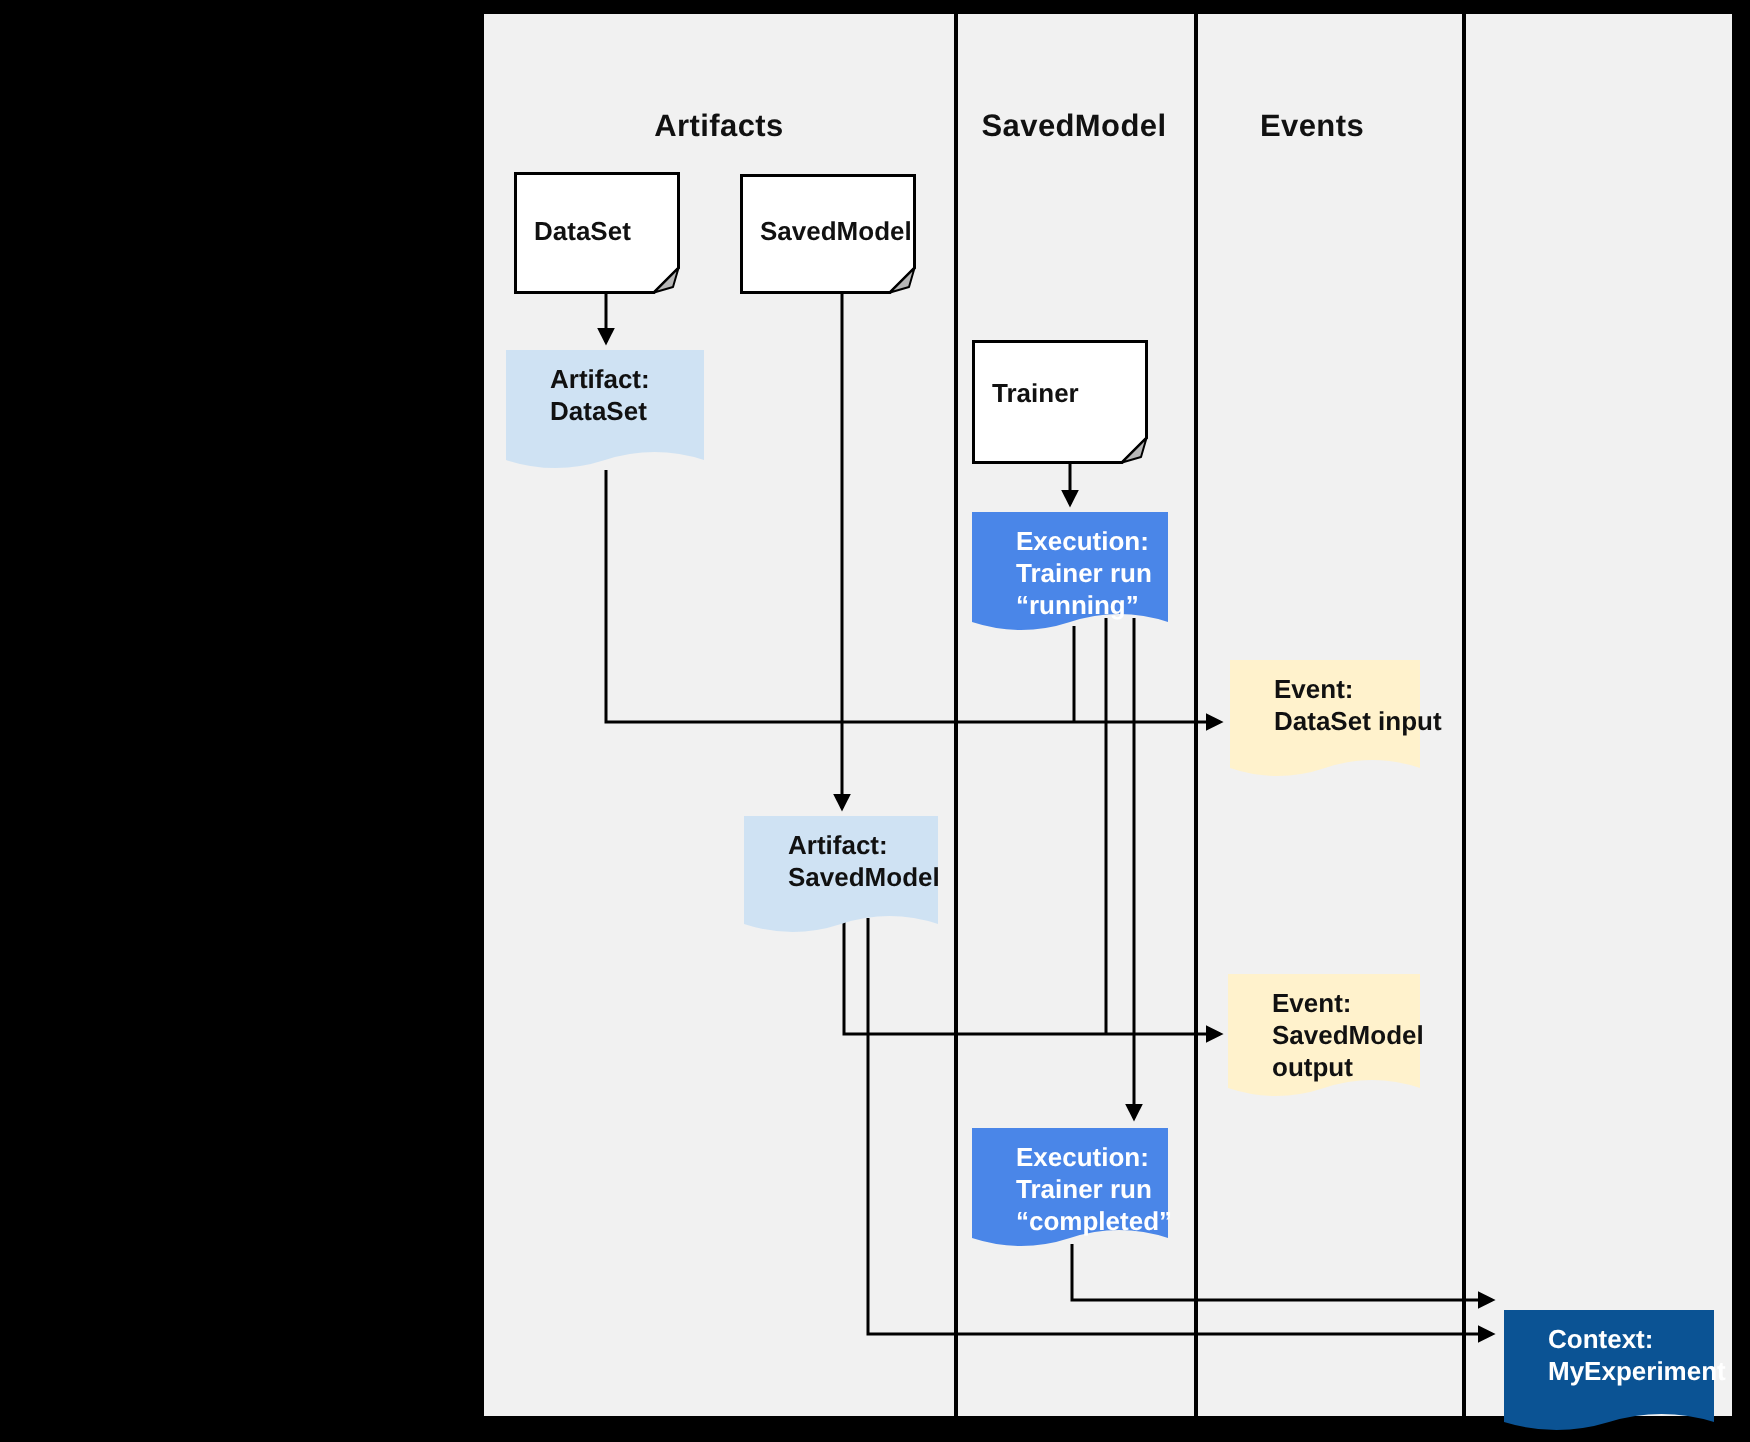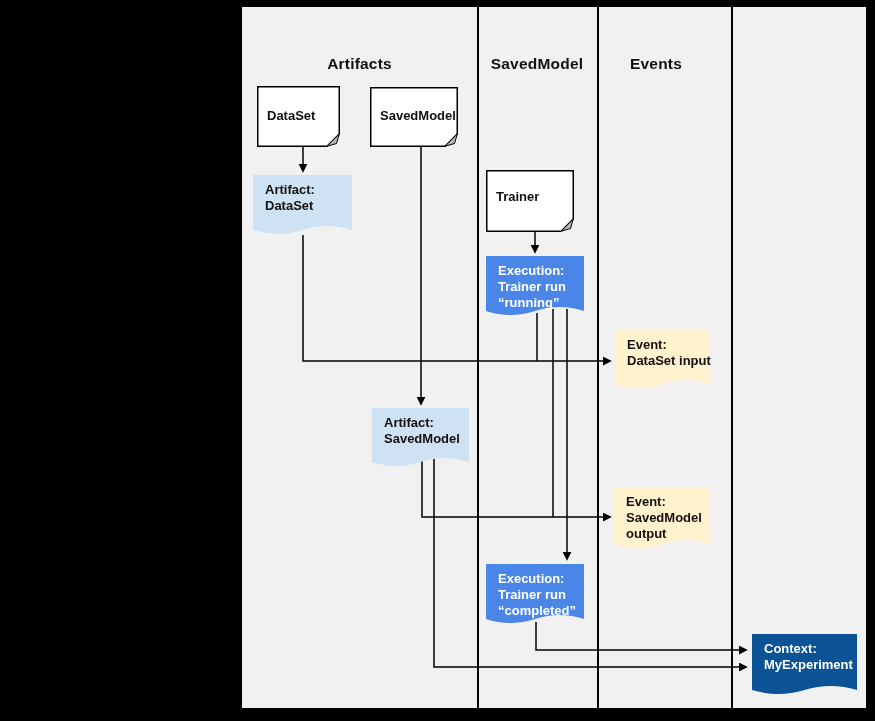--- a/index.html
+++ b/index.html
@@ -19,21 +19,21 @@
   .col-header{
     position:absolute;top:12px;height:22px;
     text-align:center;font-size:15.5px;font-weight:bold;
     color:var(--c-text_dark,#111);letter-spacing:.2px;margin-top:36px;
   }
   .connectors{position:absolute;left:0;top:0;z-index:1;}
   .connectors path{fill:none;stroke:var(--c-line,#000);stroke-width:1.5px;}
   .node{position:absolute;z-index:2;font-weight:bold;}
   .node svg{position:absolute;left:0;top:0;display:block;}
   .node .label{
-    position:absolute;inset:0;padding:7px 12px;
+    position:absolute;inset:0;padding:7px 22px;
     font-size:13px;line-height:16px;white-space:pre;
     color:var(--c-text_dark,#111);
   }
   .node.light .label{color:var(--c-text_light,#fff);}
   .node.doc .label{display:flex;align-items:center;padding:0 0 2px 10px;}
 </style>
 </head>
 <body>
 
 <div class="canvas">
@@ -127,21 +127,21 @@
   </div>
   <div class="node wave" style="left:372px;top:480px;width:96px;height:66px">
       <svg width="96" height="66" viewBox="0 0 96 66">
         <path d="M0,0 H96 V57 Q72,49 48,57 T0,57 Z" fill="var(--c-event_fill)"></path>
       </svg>
     <div class="label">Event:
 SavedModel
 output</div>
   </div>
 
-  <div class="node wave light" style="left:510px;top:627px;width:85px;height:65px">
+  <div class="node wave light" style="left:510px;top:648px;width:85px;height:65px">
       <svg width="105" height="65" viewBox="0 0 105 65">
         <path d="M0,0 H105 V56 Q78.75,48 52.5,56 T0,56 Z" fill="var(--c-context_fill)"></path>
       </svg>
     <div class="label">Context:
 MyExperiment</div>
   </div>
 
 </div>
 
 </body></html>

